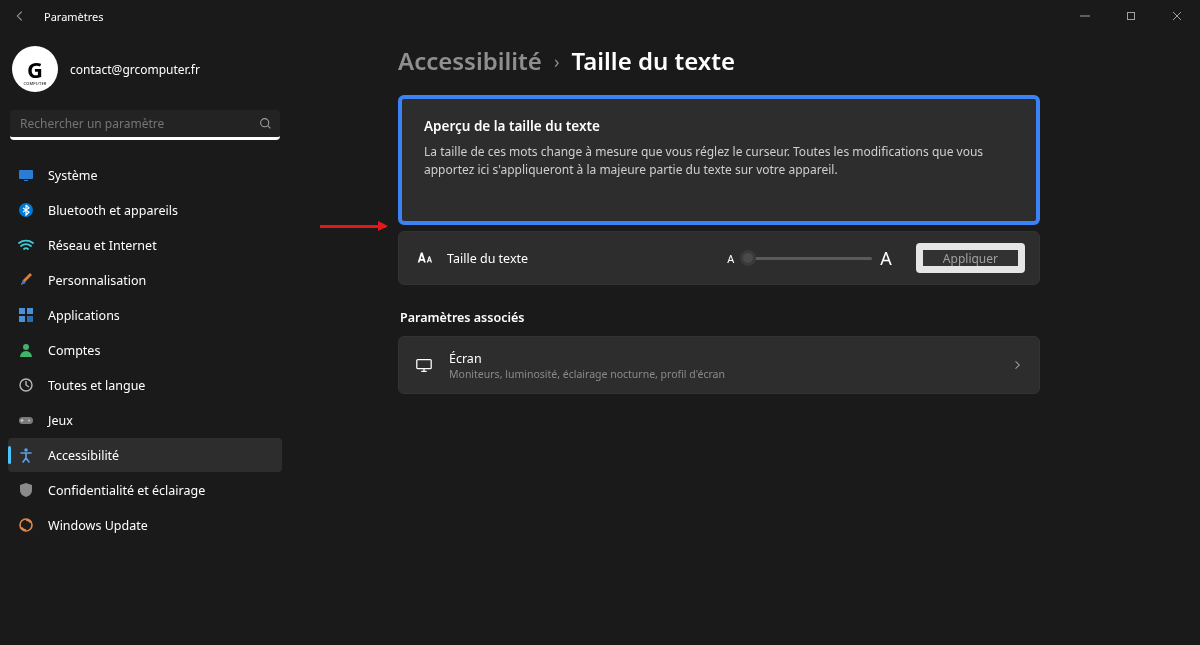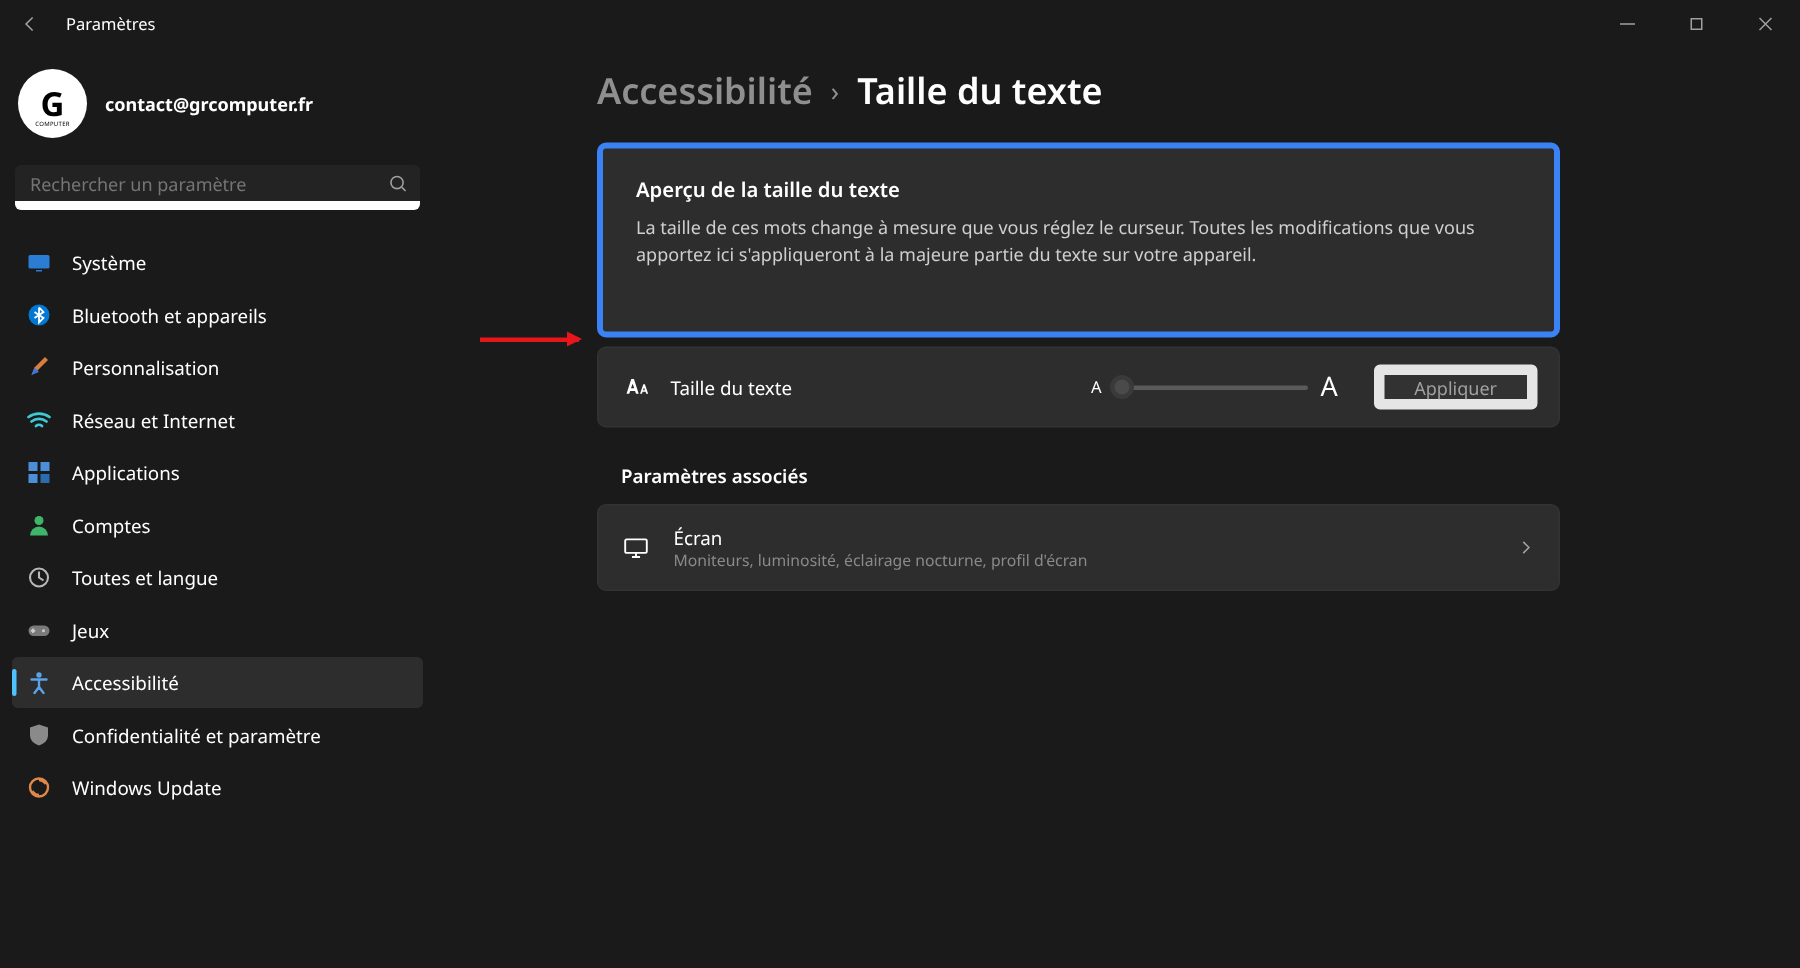--- a/index.html
+++ b/index.html
@@ -22,22 +22,22 @@
   .win-controls{display:flex;}
   .win-btn{width:46px;height:32px;display:flex;align-items:center;justify-content:center;color:var(--text-dim);} 
   .win-btn svg{width:10px;height:10px;}
   
   .app{display:flex;height:calc(100% - 32px);}
   .sidebar{width:290px;flex:0 0 290px;padding:10px 8px 0 8px;}
   .profile{display:flex;align-items:center;gap:12px;padding:4px 4px 18px 4px;}
   .avatar{width:46px;height:46px;border-radius:50%;background:#fff;display:flex;align-items:center;justify-content:center;position:relative;}
   .avatar-inner{font-weight:700;color:#000;font-size:22px;}
   .avatar-sub{position:absolute;bottom:6px;left:0;right:0;text-align:center;font-size:4px;color:#000;letter-spacing:0.2px;}
-  .profile-email{font-size:12px;color:var(--text);font-weight:bold;}
-  .search{display:flex;align-items:center;background:#232323;border-radius:4px;border-bottom:6px solid #ffffff;height:30px;padding:0 8px;margin:0 2px 18px 2px;}
+  .profile-email{font-size:12px;color:var(--text);}
+  .search{display:flex;align-items:center;background:#232323;border-radius:4px;border-bottom:3px solid #ffffff;height:30px;padding:0 8px;margin:0 2px 18px 2px;}
   .search input{flex:1;background:transparent;border:none;outline:none;color:var(--text-dim);font-size:12px;}
   .search-icon{color:var(--text-dim);display:flex;}
   .nav{display:flex;flex-direction:column;gap:1px;}
   .nav-item{display:flex;align-items:center;gap:14px;height:34px;padding:0 10px;border-radius:4px;font-size:12.5px;cursor:pointer;position:relative;}
   .nav-item.selected{background:var(--selected);}
   .nav-item.selected::before{content:"";position:absolute;left:0;top:8px;bottom:8px;width:3px;background:var(--accent);border-radius:2px;}
   .nav-icon{width:16px;height:16px;display:flex;align-items:center;justify-content:center;flex:0 0 16px;}
   .main{flex:1;padding:12px 160px 0 108px;overflow:auto;}
   .breadcrumb{display:flex;align-items:center;gap:12px;margin-bottom:18px;}
   .bc-prev{font-size:24px;font-weight:600;color:#8f8f8f;}
@@ -50,21 +50,21 @@
   .setting-row .row-icon{width:18px;display:flex;align-items:center;justify-content:center;color:var(--text);}
   .setting-row .row-label{font-size:12.5px;flex:0 0 auto;}
   .spacer{flex:1;}
   .slider-wrap{display:flex;align-items:center;gap:8px;}
   .scale-a-small{font-size:11px;color:var(--text);}
   .scale-a-big{font-size:18px;color:var(--text);}
   .slider{position:relative;width:130px;height:20px;display:flex;align-items:center;}
   .slider-track{position:absolute;left:0;right:0;height:3px;background:#5a5a5a;border-radius:2px;}
   .slider-thumb{position:absolute;left:0;width:16px;height:16px;border-radius:50%;background:#4a4a4a;border:3px solid #3a3a3a;transform:translateX(-2px);}  
   .apply-btn{background:#323232;border:7px solid #e5e5e5;color:var(--text-dim);font-size:12px;height:30px;padding:0 20px;border-radius:4px;margin-left:10px;}
-  .section-label{font-size:12.5px;font-weight:600;margin:0 0 10px 16px;}
+  .section-label{font-size:12.5px;font-weight:600;margin:0 0 10px 2px;}
   .assoc-row{background:var(--panel);border-radius:6px;border:1px solid #333;display:flex;align-items:center;height:58px;padding:0 16px;gap:16px;}
   .assoc-row .row-icon{width:18px;display:flex;align-items:center;justify-content:center;color:var(--text);}
   .assoc-text{display:flex;flex-direction:column;}
   .assoc-title{font-size:12.5px;}
   .assoc-desc{font-size:10.5px;color:var(--text-dim2);}
   .chev{color:var(--text-dim);}
   
   .arrow{position:absolute;left:320px;top:225px;pointer-events:none;}
   .arrow-line{width:66px;height:2.5px;background:#e8151b;}
   .arrow-head{position:absolute;right:-2px;top:-4px;width:0;height:0;border-left:10px solid #e8151b;border-top:5px solid transparent;border-bottom:5px solid transparent;}
@@ -133,33 +133,33 @@
             <svg width="16" height="16" viewBox="0 0 16 16">
               <circle cx="8" cy="8" r="7" fill="#0078d4"></circle>
               <path d="M8 3v10l3-3-6-4M8 3l3 3-6 4" stroke="#fff" stroke-width="1.2" fill="none"></path>
             </svg>
           </span>
         <span>Bluetooth et appareils</span>
       </div>
       <div class="nav-item">
         <span class="nav-icon">
             <svg width="16" height="16" viewBox="0 0 16 16">
+              <path d="M1 6a12 12 0 0114 0M3 9a8 8 0 0110 0M6 12a3 3 0 014 0" stroke="#3ec9d6" stroke-width="1.8" fill="none" stroke-linecap="round"></path>
+            </svg>
+          </span>
+        <span>Réseau et Internet</span>
+      </div>
+      <div class="nav-item">
+        <span class="nav-icon">
+            <svg width="16" height="16" viewBox="0 0 16 16">
               <path d="M3 13l2-5 7-7 2 2-7 7z" fill="#d97f3c"></path>
               <path d="M3 13l2-5 3 3z" fill="#3c76d9"></path>
             </svg>
           </span>
         <span>Personnalisation</span>
-      </div>
-      <div class="nav-item">
-        <span class="nav-icon">
-            <svg width="16" height="16" viewBox="0 0 16 16">
-              <path d="M1 6a12 12 0 0114 0M3 9a8 8 0 0110 0M6 12a3 3 0 014 0" stroke="#3ec9d6" stroke-width="1.8" fill="none" stroke-linecap="round"></path>
-            </svg>
-          </span>
-        <span>Réseau et Internet</span>
       </div>
       <div class="nav-item">
         <span class="nav-icon">
             <svg width="16" height="16" viewBox="0 0 16 16">
               <rect x="1" y="1" width="6" height="6" fill="#4a8fd8"></rect>
               <rect x="9" y="1" width="6" height="6" fill="#4a8fd8"></rect>
               <rect x="1" y="9" width="6" height="6" fill="#4a8fd8"></rect>
               <rect x="9" y="9" width="6" height="6" fill="#2b6cb0"></rect>
             </svg>
           </span>
@@ -201,21 +201,21 @@
             </svg>
           </span>
         <span>Accessibilité</span>
       </div>
       <div class="nav-item">
         <span class="nav-icon">
             <svg width="16" height="16" viewBox="0 0 16 16">
               <path d="M8 1l6 2v5c0 4-3 6-6 7-3-1-6-3-6-7V3z" fill="#8a8a8a"></path>
             </svg>
           </span>
-        <span>Confidentialité et paramètre</span>
+        <span>Confidentialité et éclairage</span>
       </div>
       <div class="nav-item">
         <span class="nav-icon">
             <svg width="16" height="16" viewBox="0 0 16 16">
               <circle cx="8" cy="8" r="6" fill="none" stroke="#e0874a" stroke-width="1.6"></circle>
               <path d="M8 3a5 5 0 014 2l1-1" stroke="#e0874a" stroke-width="1.6" fill="none"></path>
               <path d="M8 13a5 5 0 01-4-2l-1 1" stroke="#e0874a" stroke-width="1.6" fill="none"></path>
             </svg>
           </span>
         <span>Windows Update</span>

